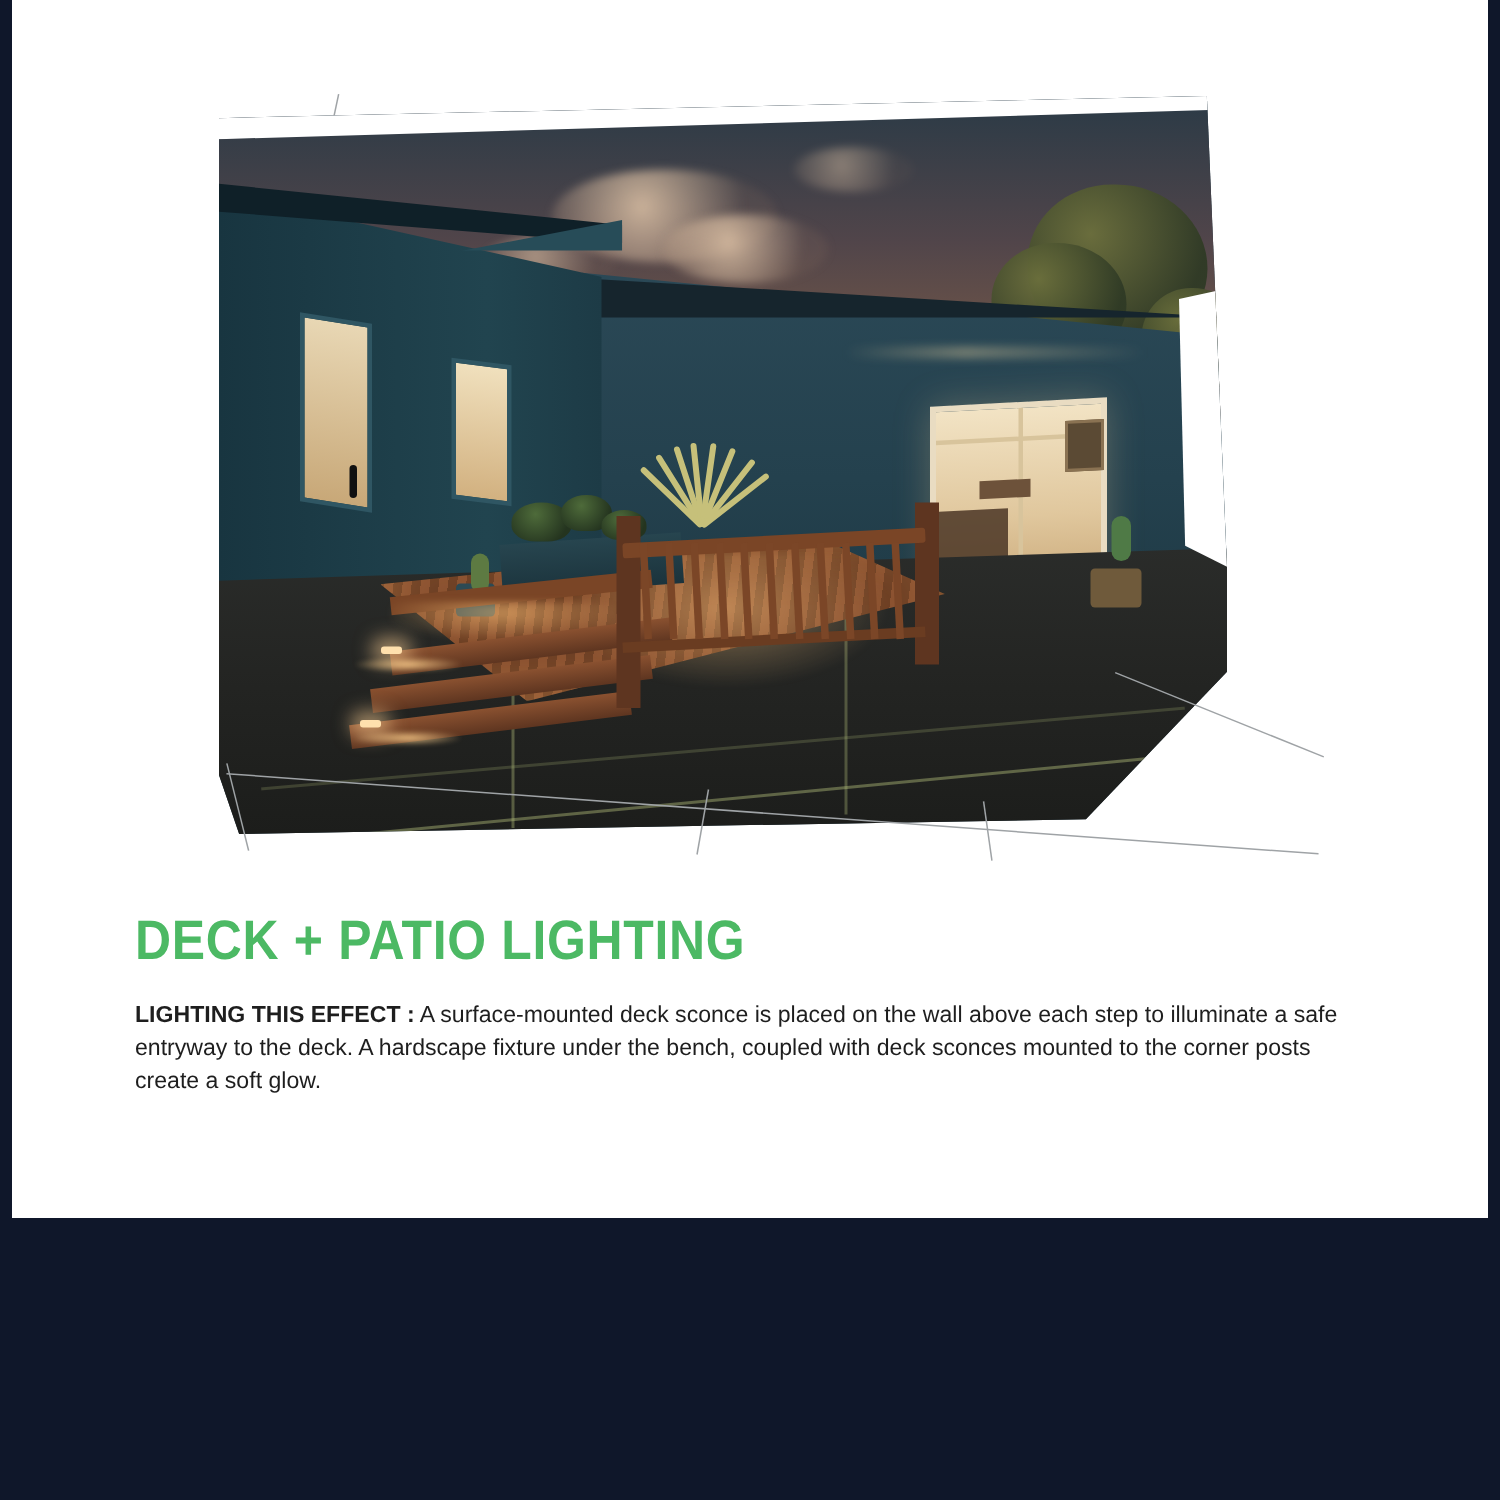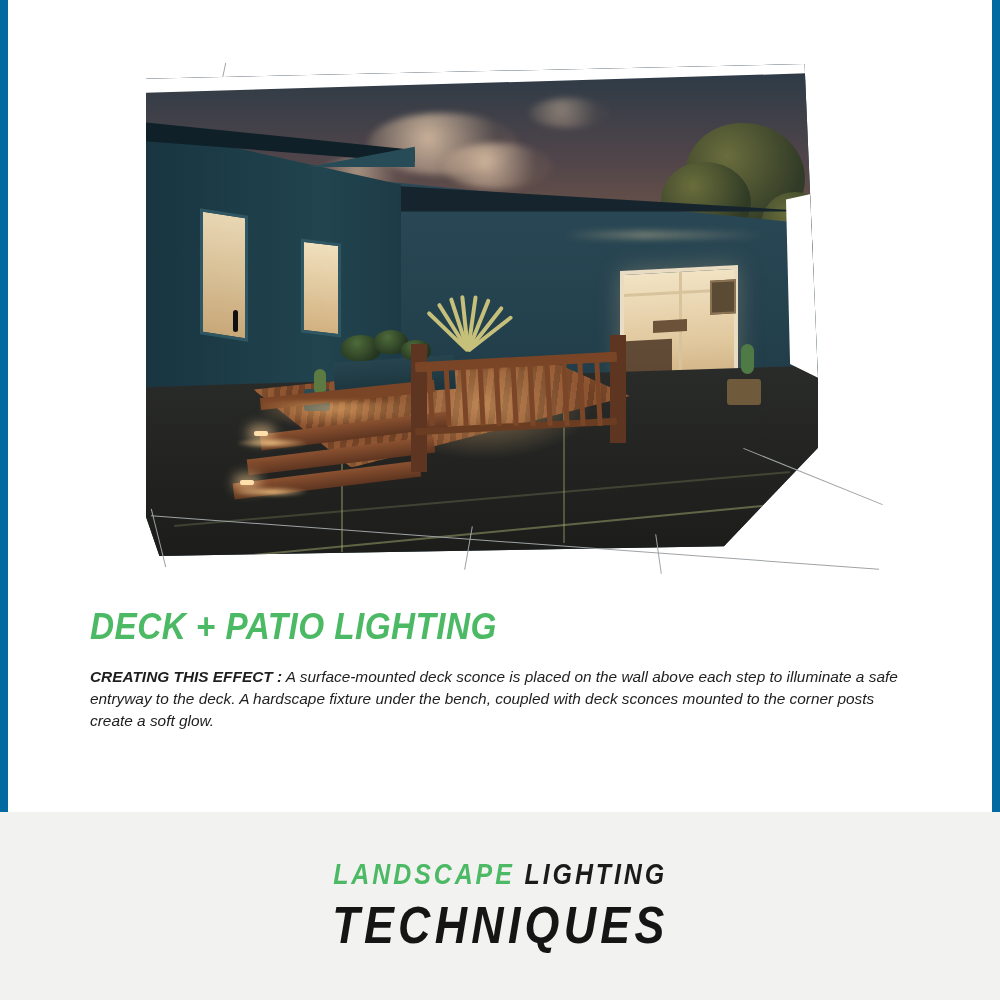--- a/index.html
+++ b/index.html
@@ -10,22 +10,21 @@
   body {
     width: 1000px;
     height: 1000px;
     font-family: "Liberation Sans", sans-serif;
     overflow: hidden;
   }
   .page {
     position: relative;
     width: 1000px;
     height: 1000px;
-    background: #0369a1;
-    font-style: italic;
+    background: #0f172a;
   }
   .sheet {
     position: absolute;
     left: 8px;
     top: 0;
     width: 984px;
     height: 812px;
     background: #ffffff;
   }
   .footer-band {
@@ -507,24 +506,18 @@
       <div class="guide g-v-left2"></div>
       <div class="guide g-v-mid"></div>
       <div class="guide g-v-mid2"></div>
       <div class="guide g-d-right"></div>
     </div>
 
     <div class="content">
       <h1 class="title">DECK + PATIO LIGHTING</h1>
 
 
-      <p class="body-p"><span class="lead">CREATING THIS EFFECT :</span><span> A surface-mounted deck sconce is placed on the wall above each step to illuminate a safe entryway to the deck. A hardscape fixture under the bench, coupled with deck sconces mounted to the corner posts create a soft glow.</span></p>
+      <p class="body-p"><span class="lead">LIGHTING THIS EFFECT :</span><span> A surface-mounted deck sconce is placed on the wall above each step to illuminate a safe entryway to the deck. A hardscape fixture under the bench, coupled with deck sconces mounted to the corner posts create a soft glow.</span></p>
     </div>
   </div>
 
-  <div class="footer-band">
-    <div class="footer-inner">
-      <div class="fl-line1"><span class="green">LANDSCAPE</span> <span class="dark">LIGHTING</span></div>
-      <div class="fl-line2">TECHNIQUES</div>
-    </div>
-  </div>
 
 </div>
 
 </body></html>

